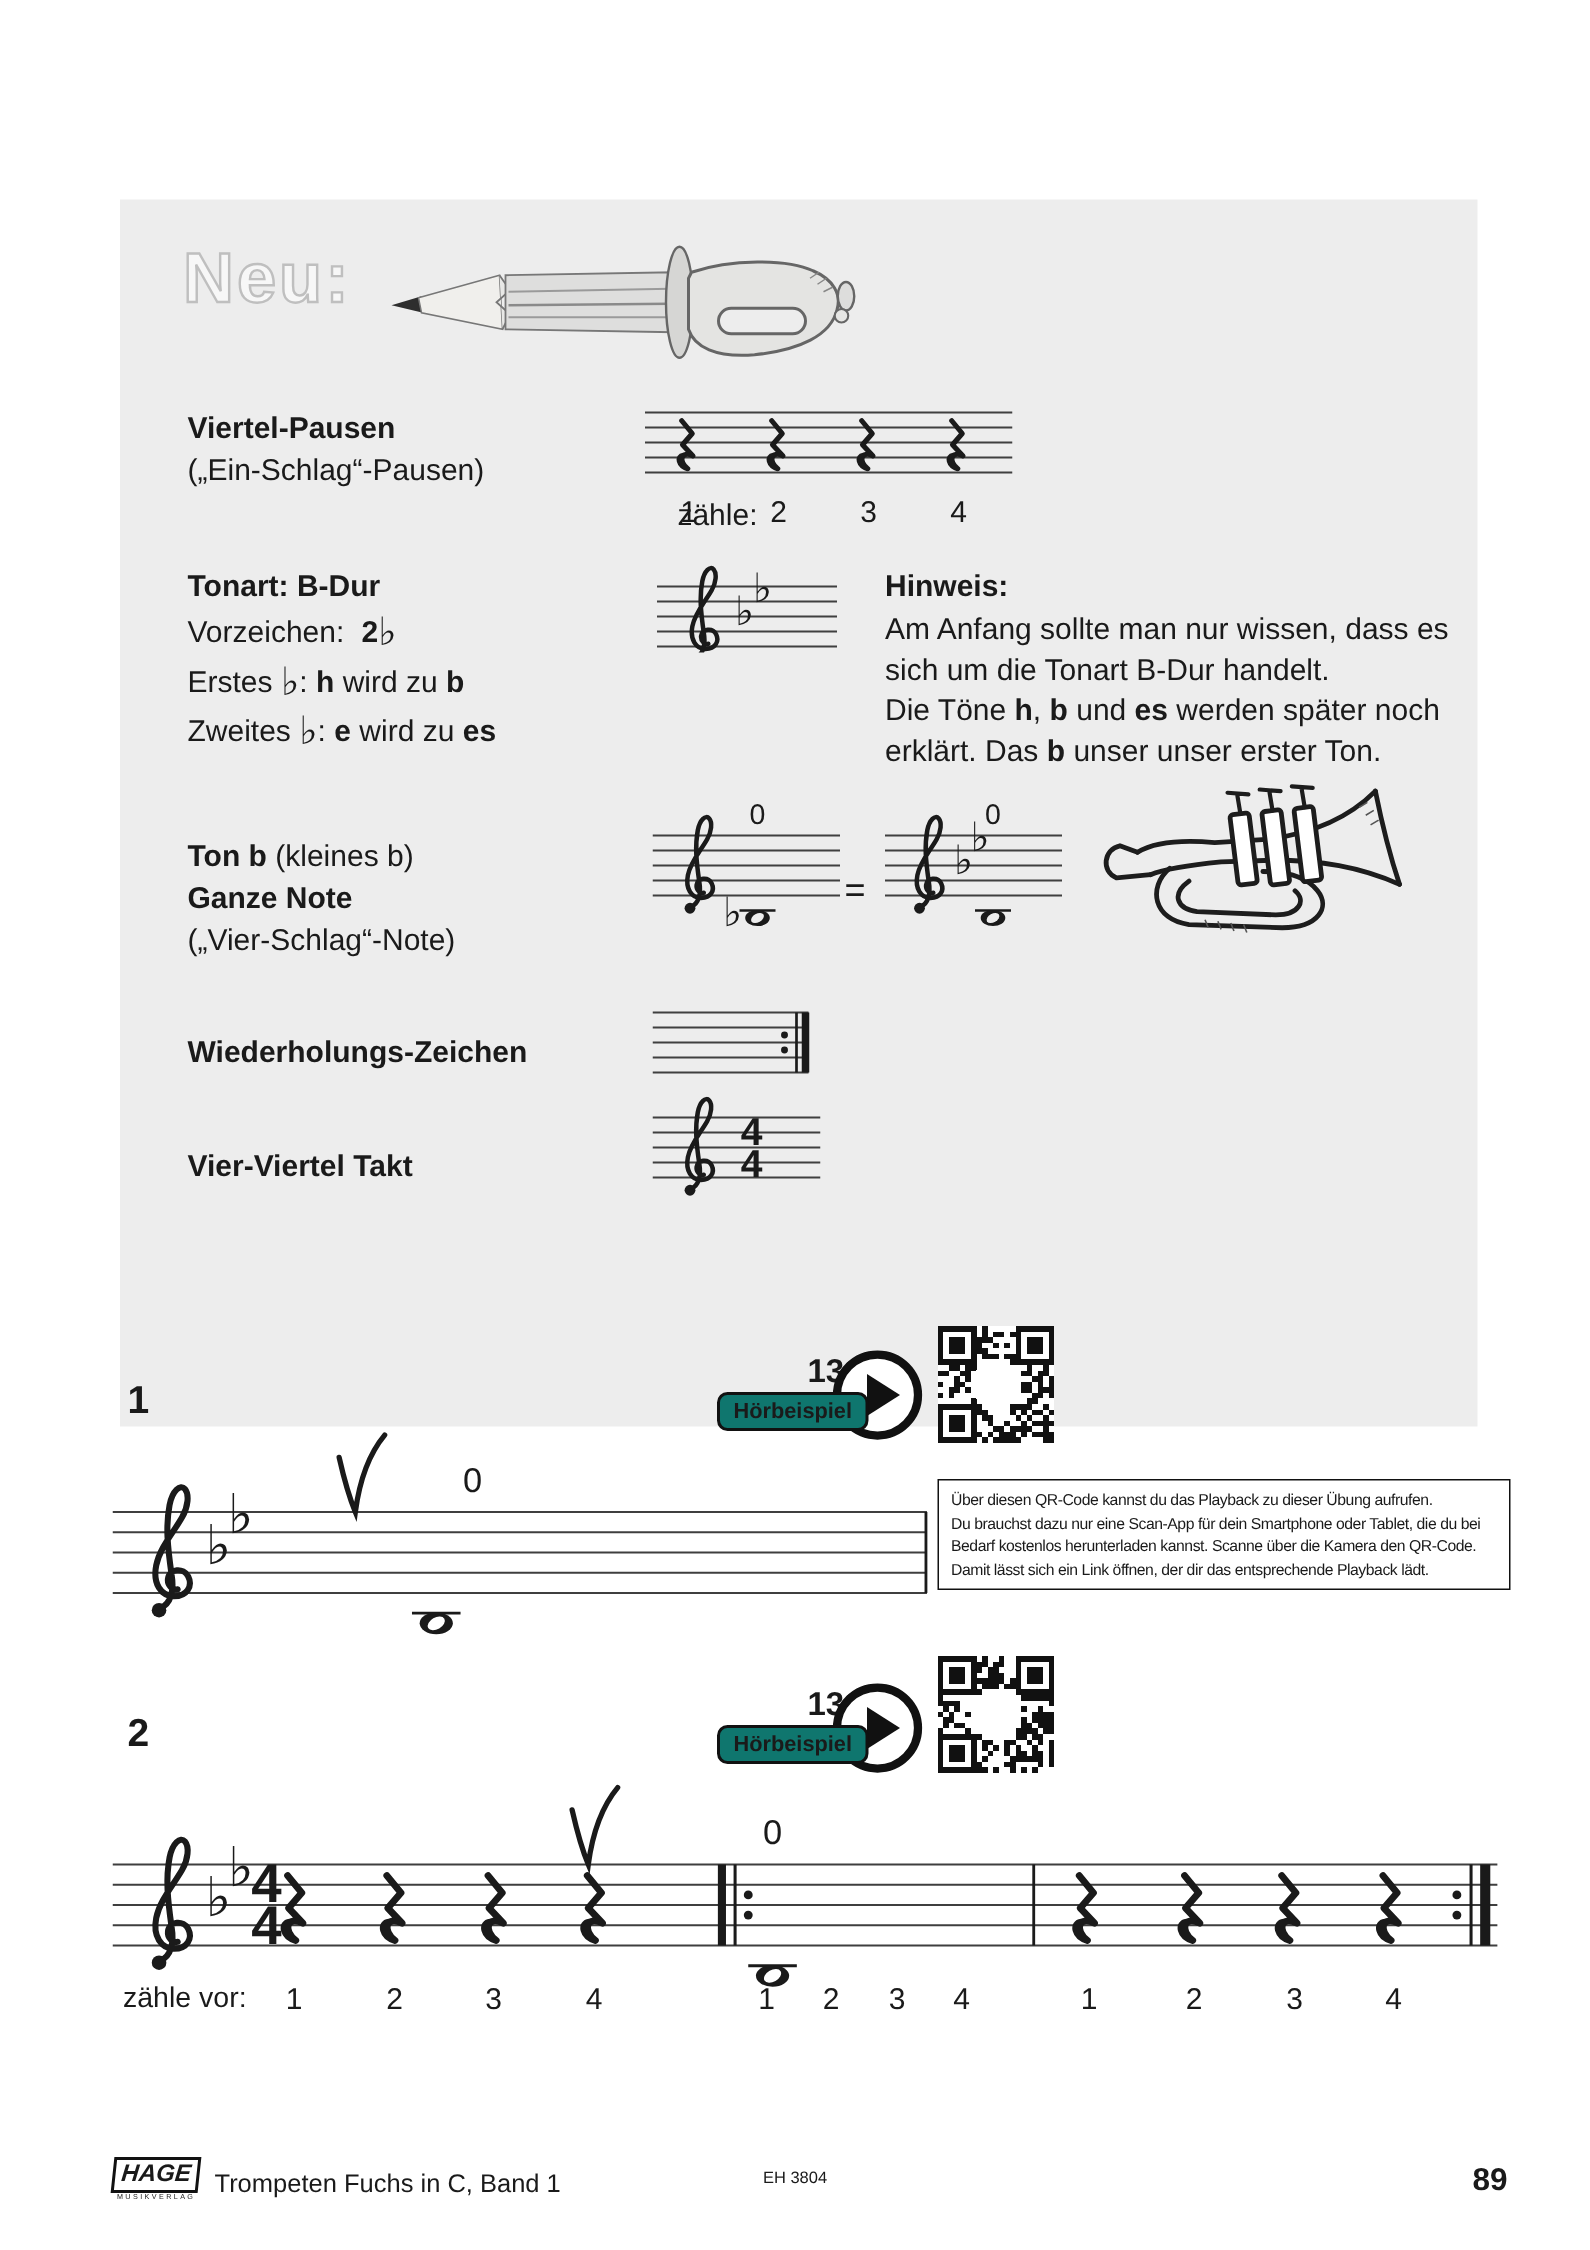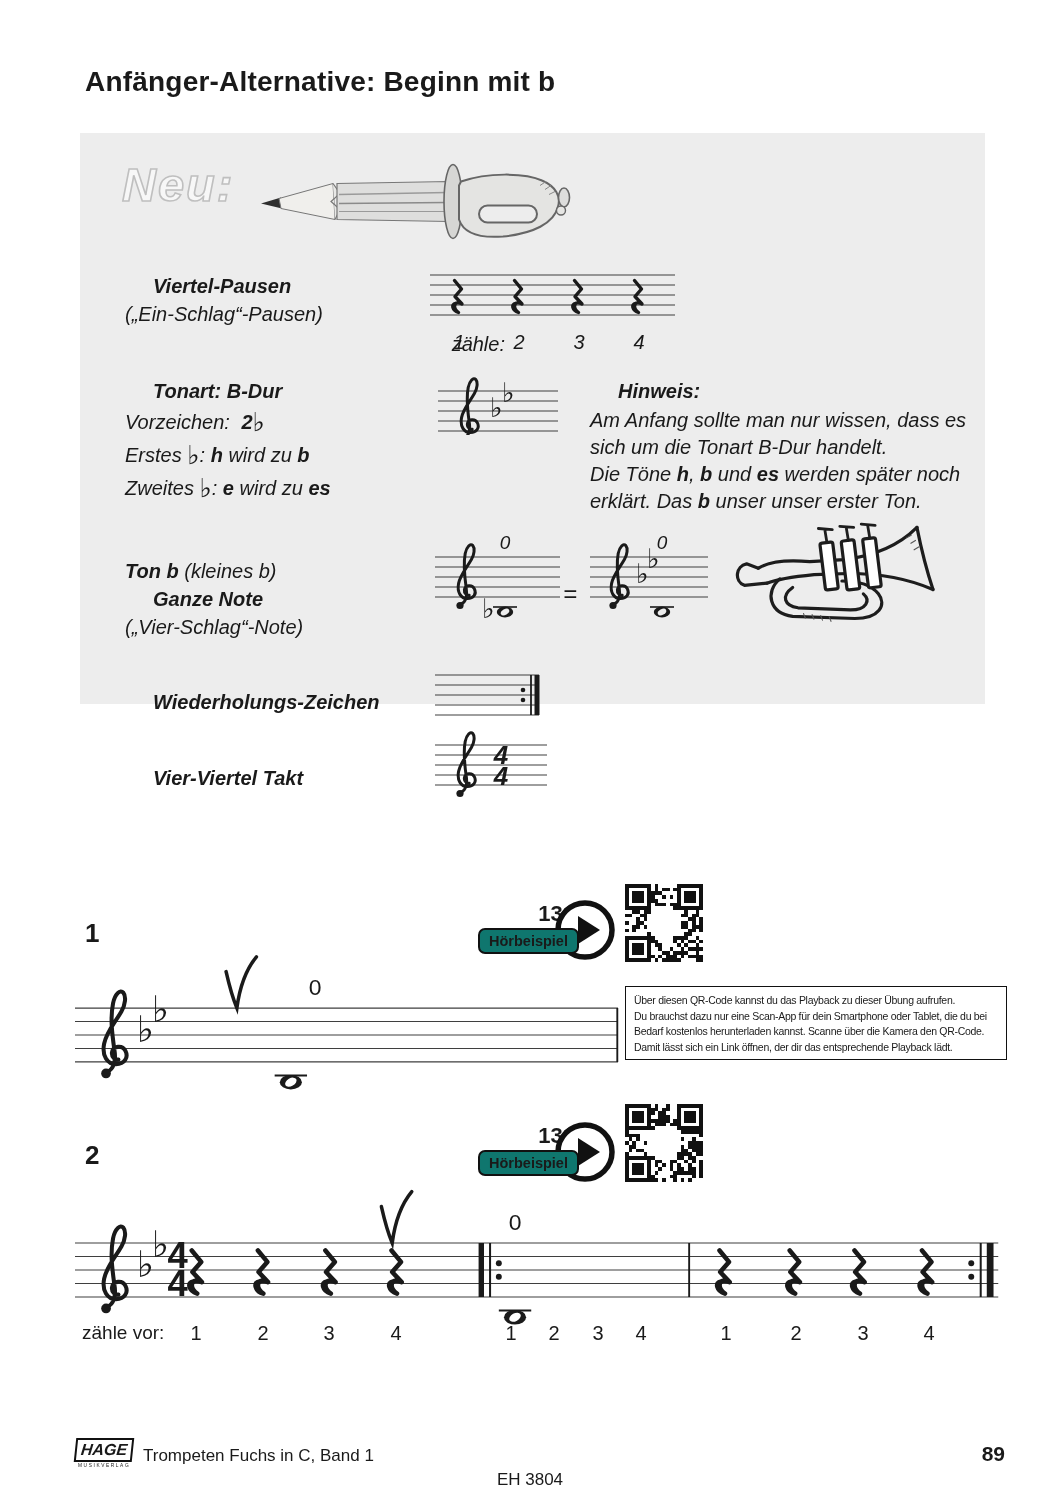--- a/index.html
+++ b/index.html
@@ -1,37 +1,37 @@
 <!DOCTYPE html>
 <html><head>
 <meta charset="utf-8">
 <style>
   html,body{margin:0;padding:0;background:#fff;}
   #page{position:relative;width:1060px;height:1500px;background:#fff;overflow:hidden;
         font-family:"Liberation Sans","DejaVu Sans",sans-serif;color:#1a1a1a;}
   .abs{position:absolute;}
   .b{font-weight:bold;}
   .page-title{font-size:28px;font-weight:bold;letter-spacing:.2px;}
-  .graybox{position:absolute;left:80px;top:133px;width:905px;height:571px;background:#ededed;font-style:italic;}
+  .graybox{position:absolute;left:80px;top:133px;width:905px;height:818px;background:#ededed;}
   .neu{font-size:47px;font-weight:bold;color:#f7f7f7;-webkit-text-stroke:1.6px #bfbfbf;letter-spacing:2px;}
   .lbl{font-size:20px;line-height:27px;}
-  .lbl-b{font-size:20px;font-weight:bold;line-height:27px;margin-left:28px;}
+  .lbl-b{font-size:20px;font-weight:bold;line-height:27px;}
   .flat-inline{font-family:"DejaVu Sans",sans-serif;font-size:26px;line-height:20px;vertical-align:-2px;}
   .hinweis-body{font-size:20px;line-height:27px;width:400px;}
   .count{font-size:20px;display:inline-block;width:26px;text-align:center;}
   .ex-num{font-size:26px;font-weight:bold;}
   .ex-title{font-size:23px;}
   .track{font-size:22px;font-weight:bold;text-align:right;width:80px;}
   .badge{border:2.2px solid #111;border-radius:7px;background:#0f766e;font-size:14.5px;font-weight:bold;
          padding:3px 9px;position:absolute;z-index:3;}
   .qr{width:78px;height:78px;}
   .qrnote{border:1.6px solid #111;width:382px;height:74px;padding:6px 8px;box-sizing:border-box;
           font-size:10.5px;line-height:15.5px;letter-spacing:-0.3px;white-space:nowrap;overflow:hidden;}
   .footer-book{font-size:17px;}
-  .footer-ed{font-size:17px;width:160px;text-align:center;margin-top:24px;}
+  .footer-ed{font-size:11px;width:160px;text-align:center;}
   .footer-pg{font-size:21px;font-weight:bold;width:50px;text-align:right;}
   .hage{border:2.5px solid #111;display:inline-block;padding:0 4px;font-style:italic;font-weight:bold;
         font-size:16px;line-height:20px;transform:skewX(-6deg);}
   .hage-sub{font-size:4.8px;letter-spacing:1.6px;text-align:center;margin-top:1px;}
   svg text{font-family:"Liberation Sans","DejaVu Sans",sans-serif;}
   .mflat{font-family:"DejaVu Sans",sans-serif;}
 </style>
 </head>
 <body>
 
@@ -53,21 +53,20 @@
       <g id="wnote-g">
         <ellipse cx="0" cy="0" rx="8.2" ry="5.4" fill="#1a1a1a"></ellipse>
         <ellipse cx="0" cy="0" rx="4.6" ry="2.9" fill="#ededed" transform="rotate(-30)"></ellipse>
       </g>
       <g id="breath" stroke="#1a1a1a" fill="none" stroke-width="2.6" stroke-linecap="round">
         <path d="M 0 -27 C 2.5 -16 5.5 -6 8 0 C 10 -15 15 -29 22.5 -38"></path>
       </g>
     </defs>
   </svg>
 
-  <div class="abs page-title" style="left:85px;top:66px;">Anfänger-Alternative: Beginn mit b</div>
 
   <div class="graybox">
 
     <div class="abs neu" style="left:42px;top:24px;">Neu:</div>
 
     <svg class="abs" style="left:175px;top:18px;" width="320" height="105" viewBox="0 0 320 100">
       <polygon points="6,50 26,44 27,55" fill="#2e2e2e"></polygon>
       <polygon points="24,45 78,30 80,66 26,55" fill="#f0efec" stroke="#777" stroke-width="1"></polygon>
       <polyline points="78,30 85,40 76,48 85,56 80,66" fill="#e8e8e6" stroke="#777" stroke-width="1.2"></polyline>
       <polygon points="82,30 194,28 194,68 82,66" fill="#dededd" stroke="#777" stroke-width="1.2"></polygon>

